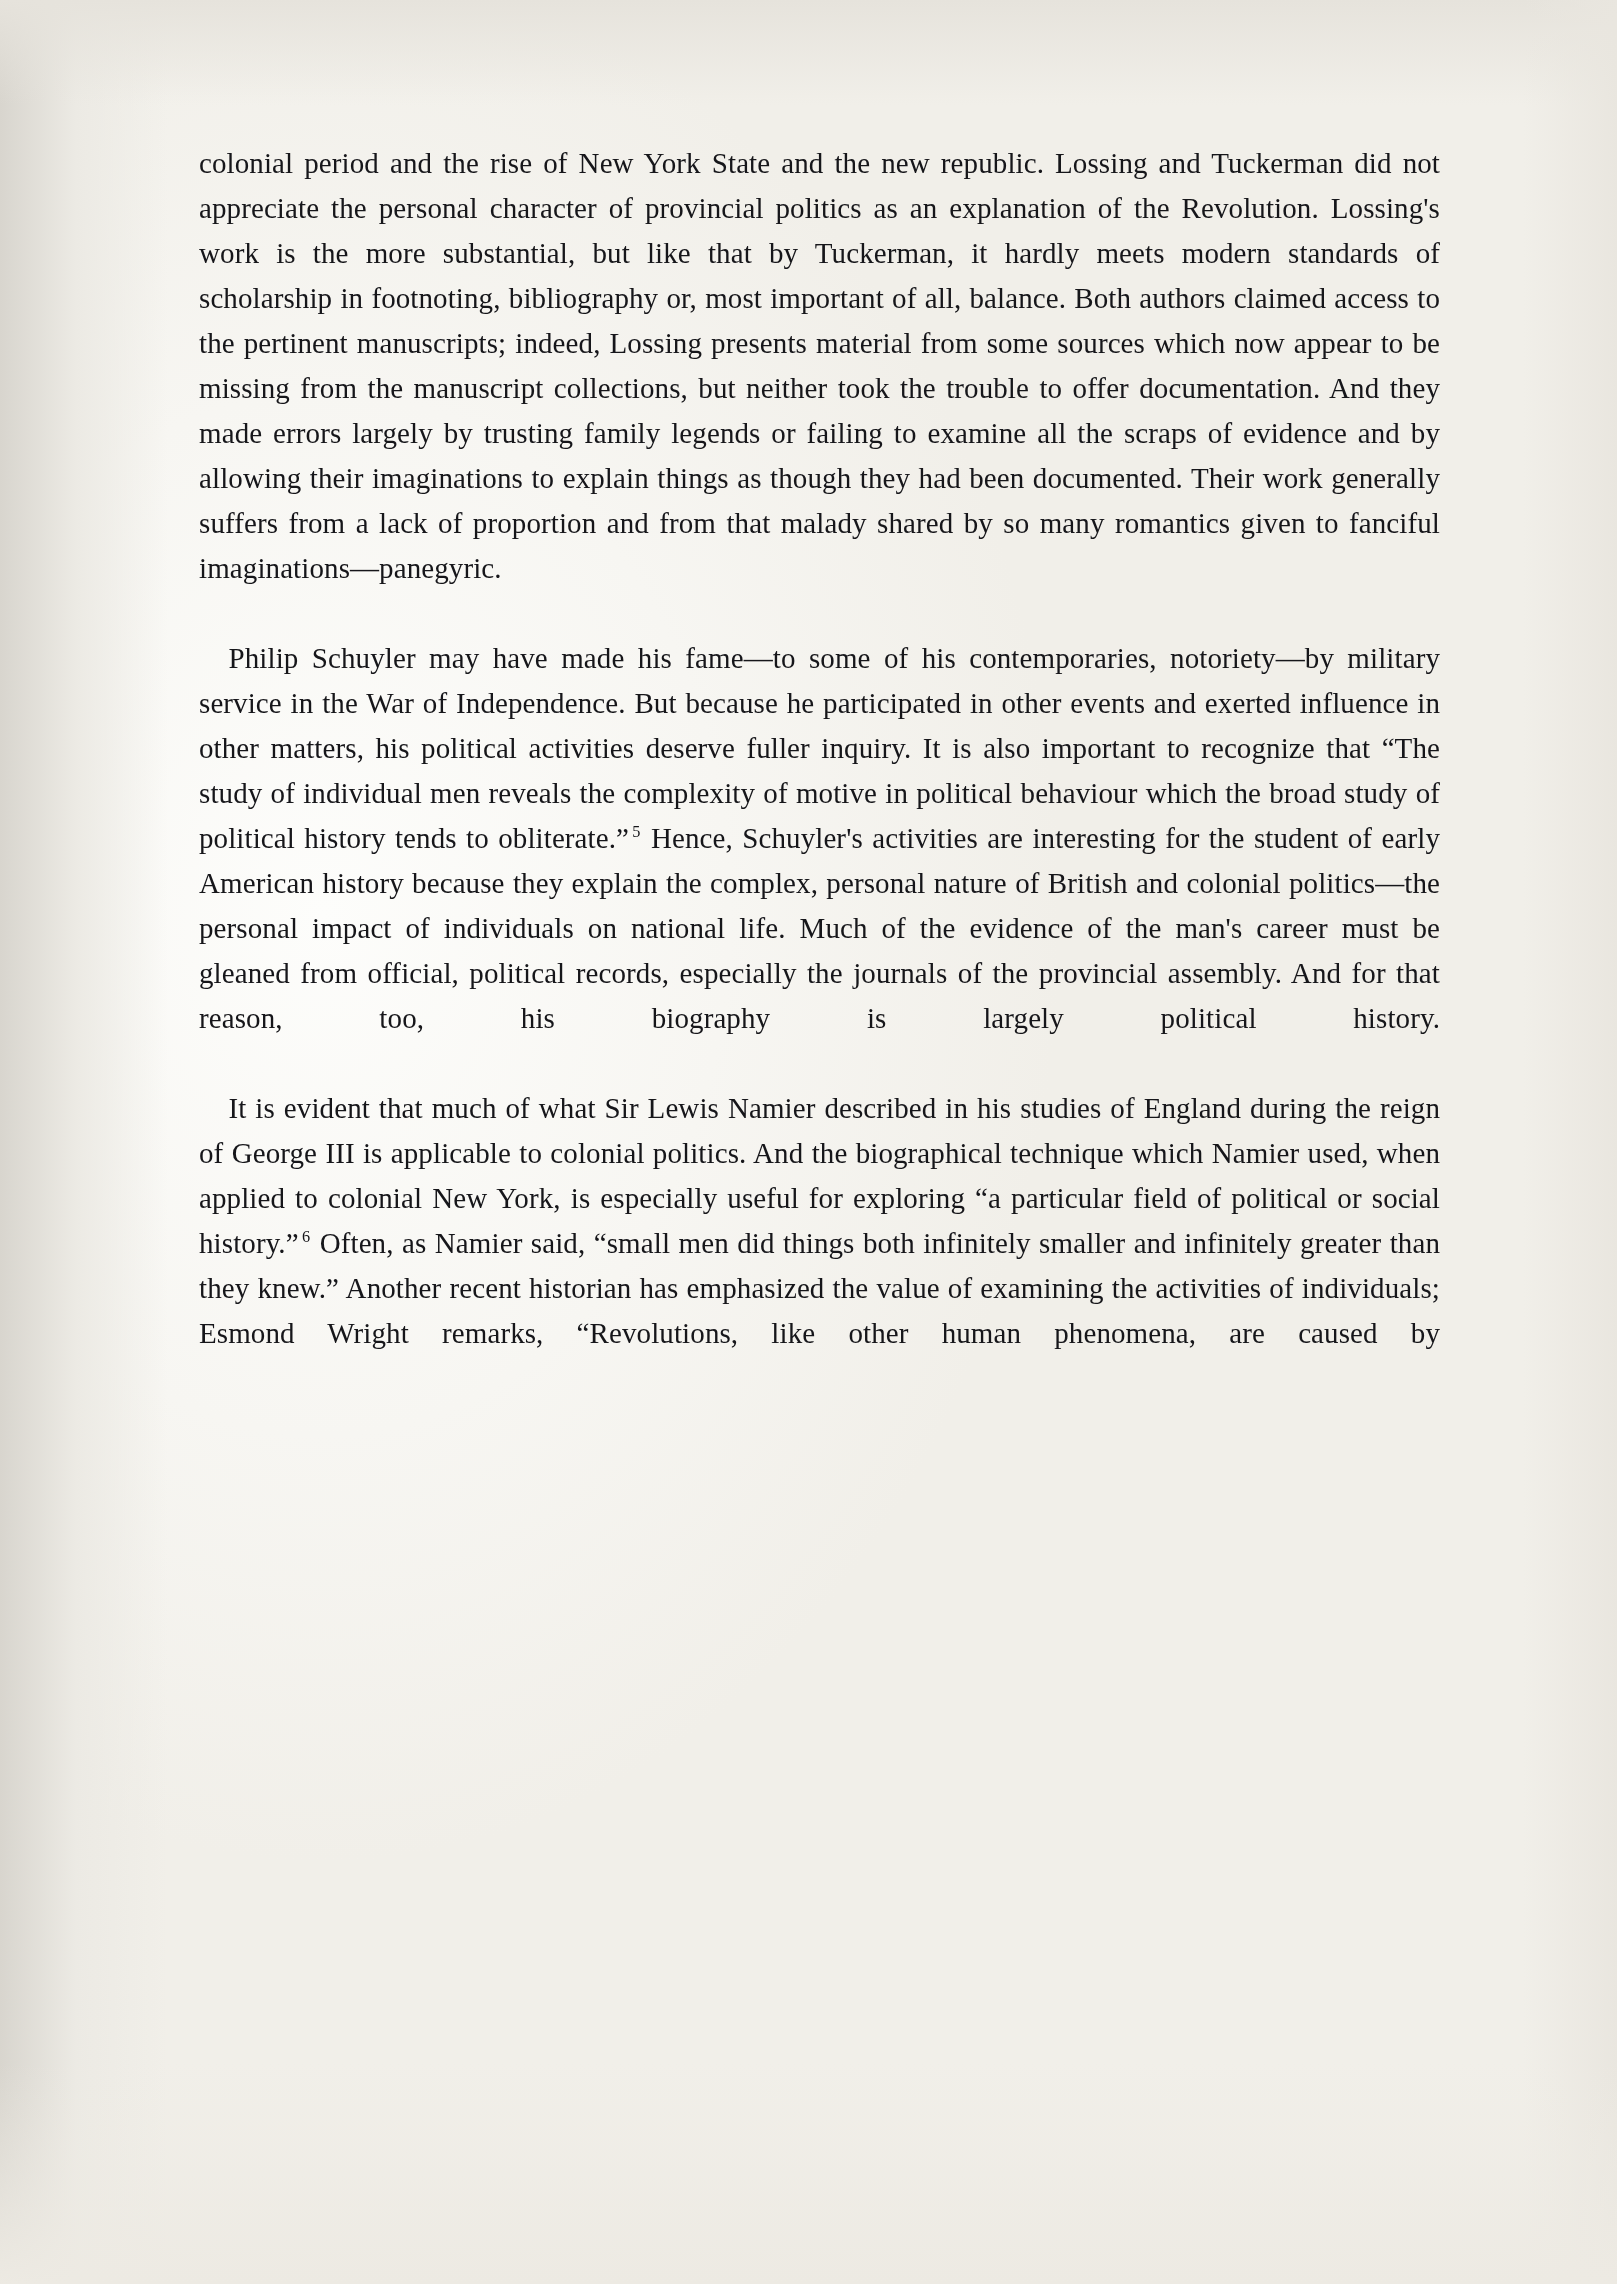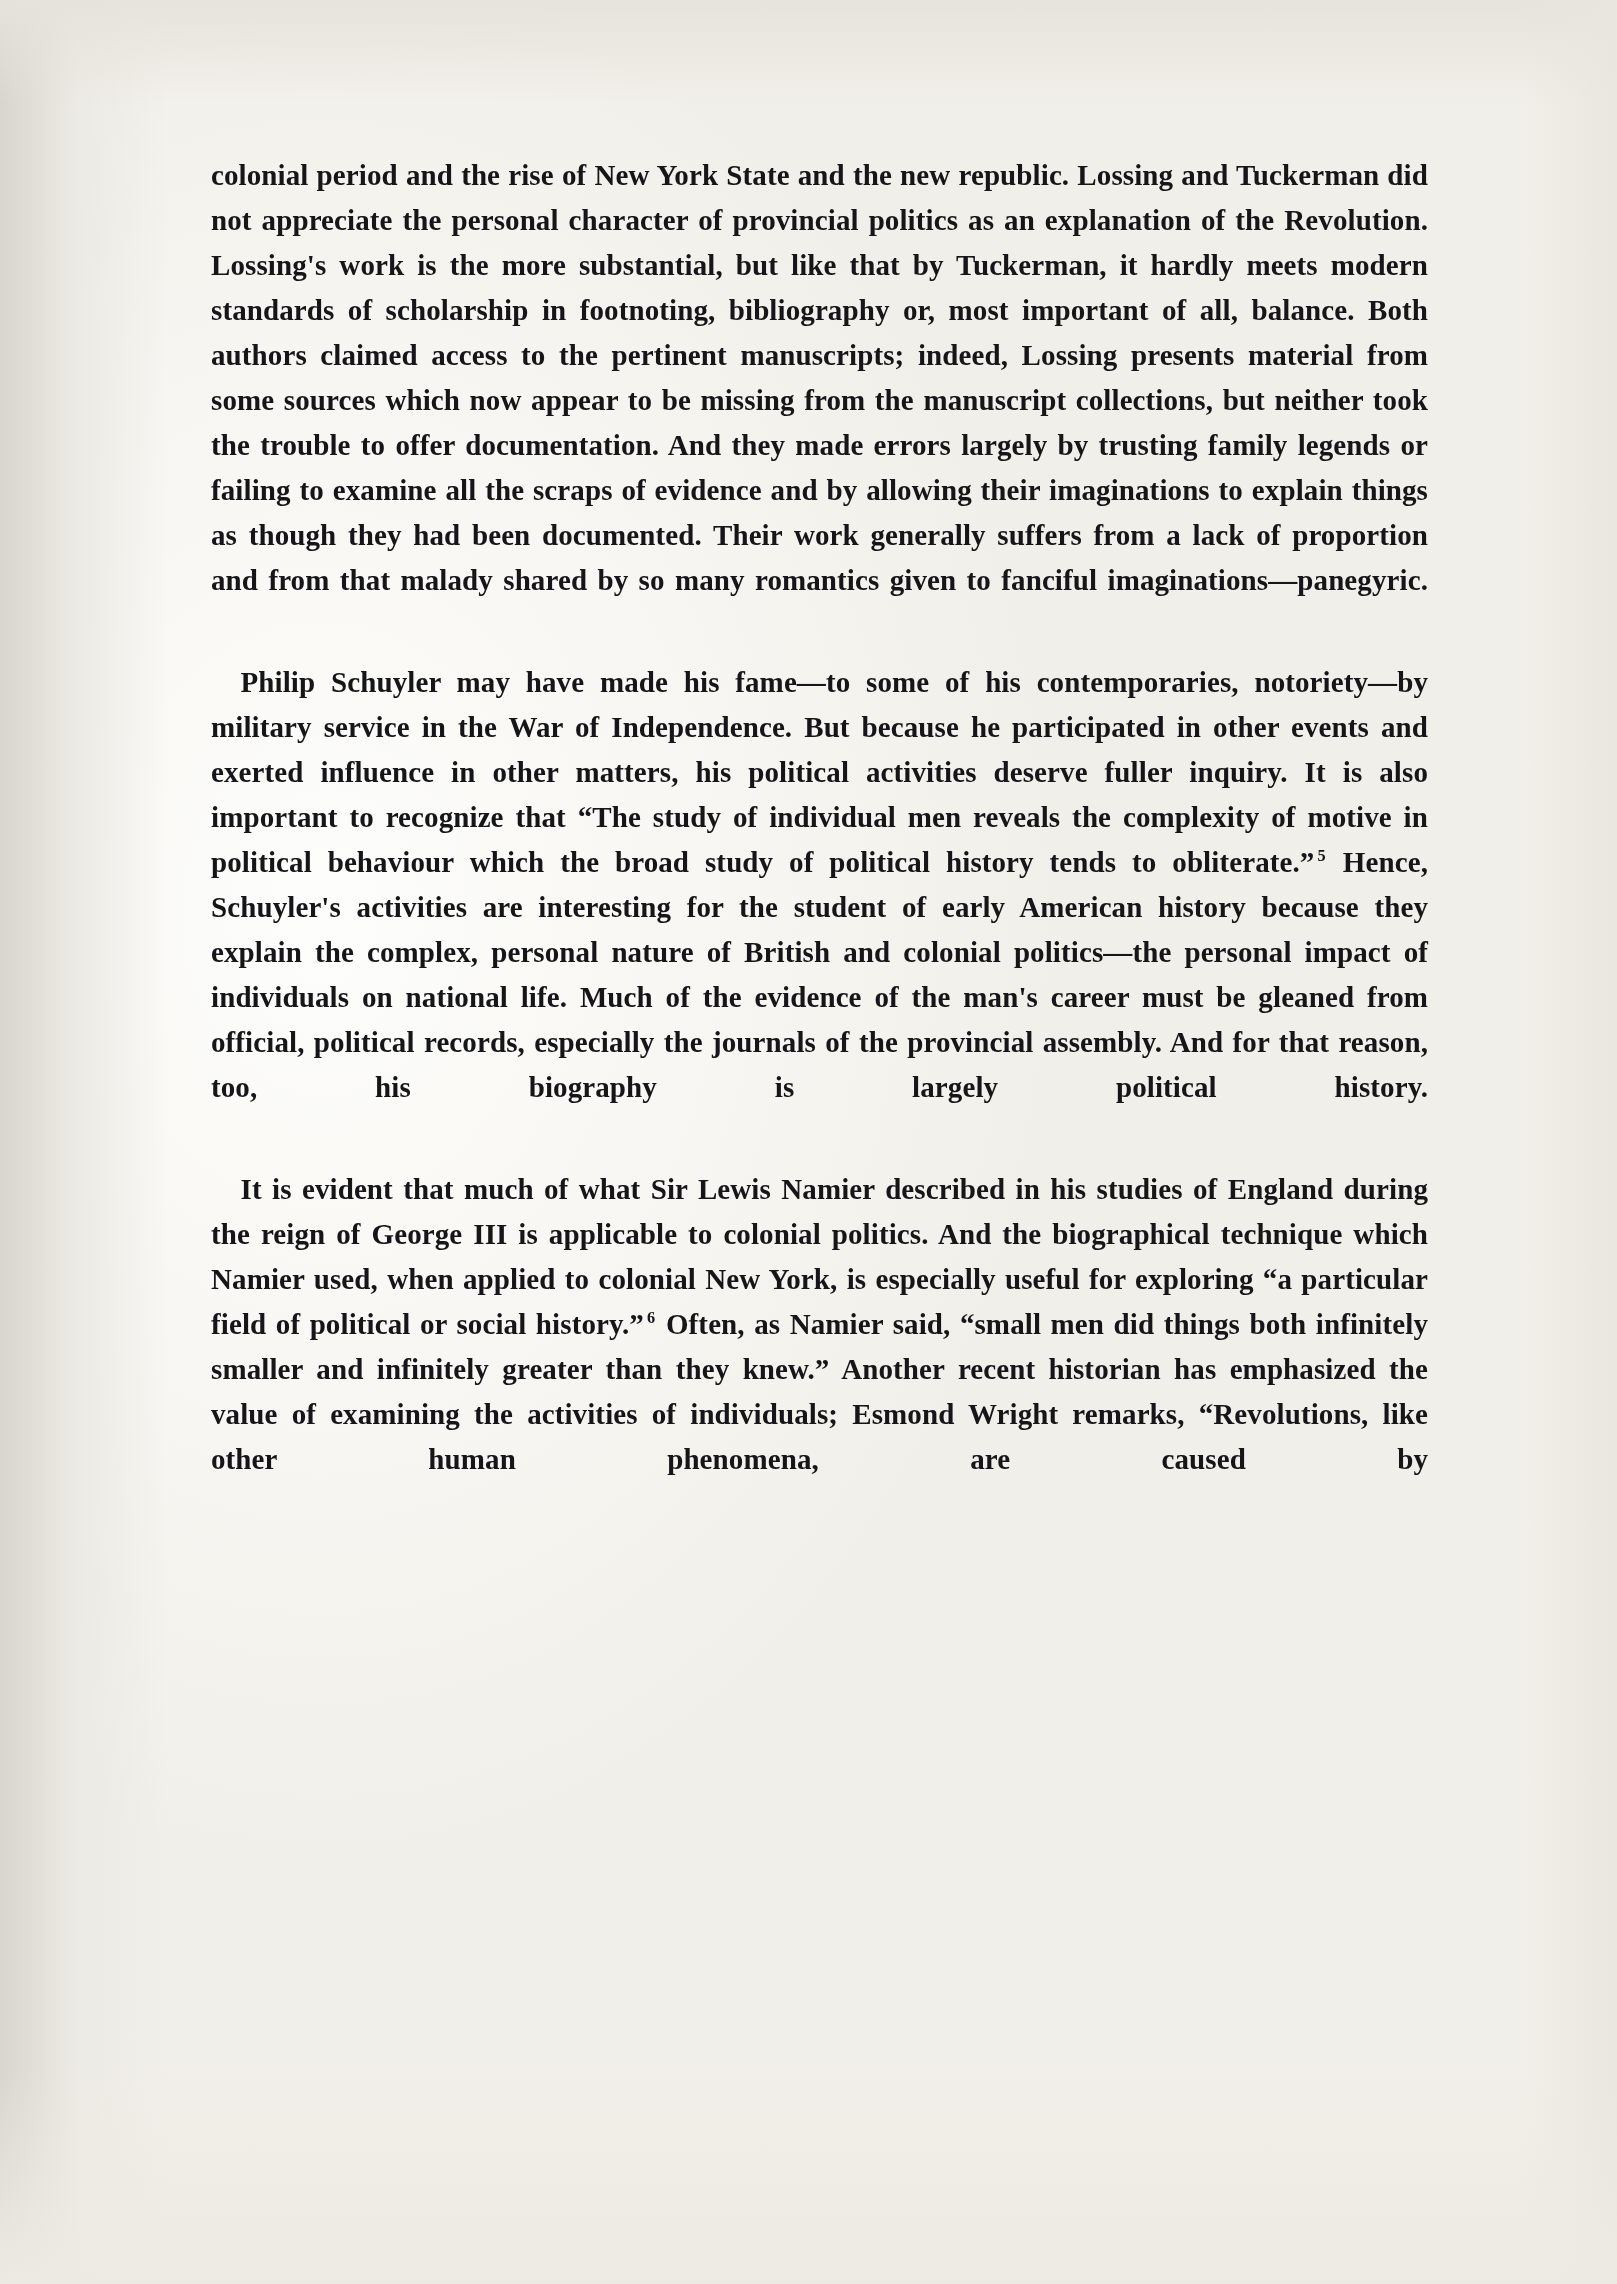--- a/index.html
+++ b/index.html
@@ -49,29 +49,28 @@
   }
 
   .text-column {
     position: absolute;
     left: 199px;
     top: 141px;
     width: 1241px;
   }
 
   p.para {
-    margin: 12px;
+    margin: 0;
     font-size: 29px;
     line-height: 45px;
     color: #16161a;
     text-align: justify;
     text-justify: inter-word;
     letter-spacing: 0.1px;
     word-spacing: 0.5px;
-    font-weight: bold;
     -webkit-font-smoothing: antialiased;
   }
   p.para.indent {
     text-indent: 29.5px;
   }
   
   p.para::after {
     content: "";
     display: inline-block;
     width: 100%;

